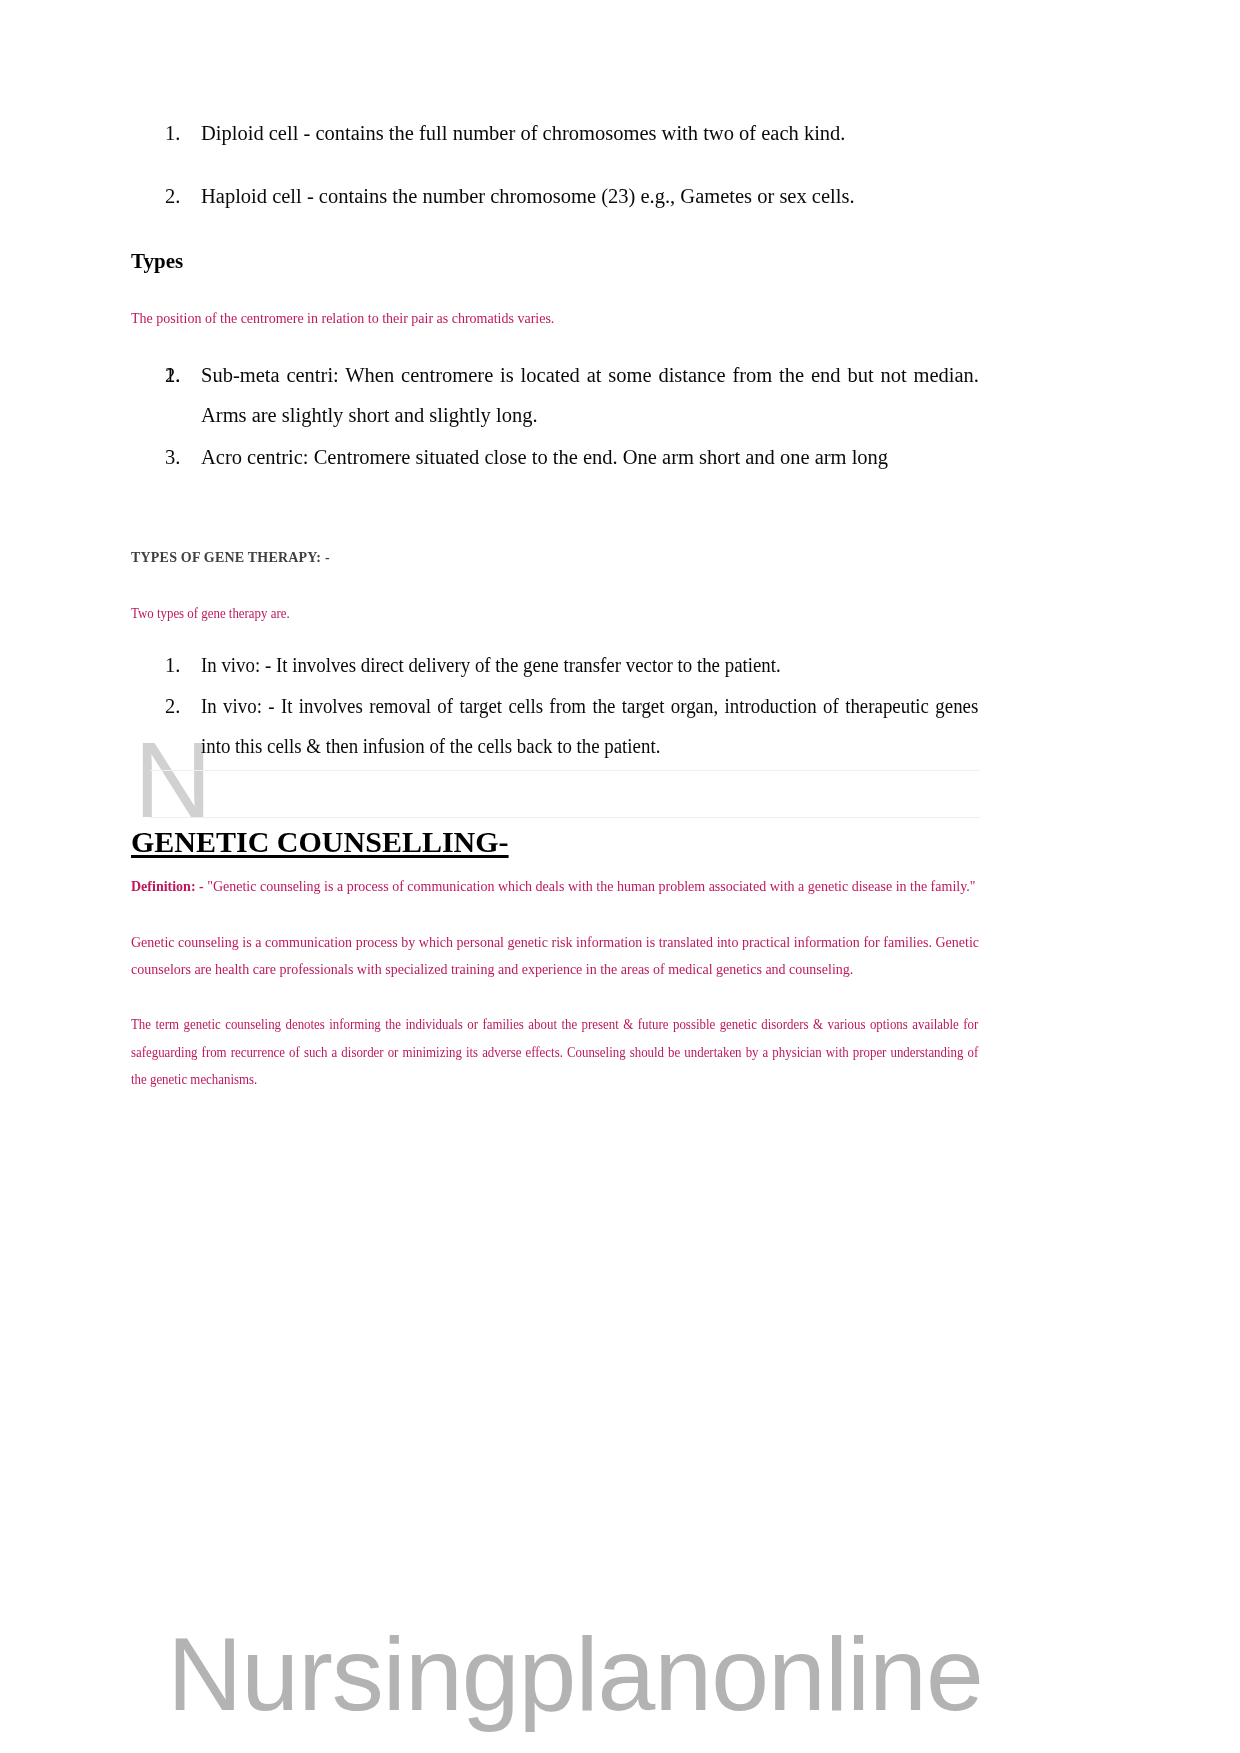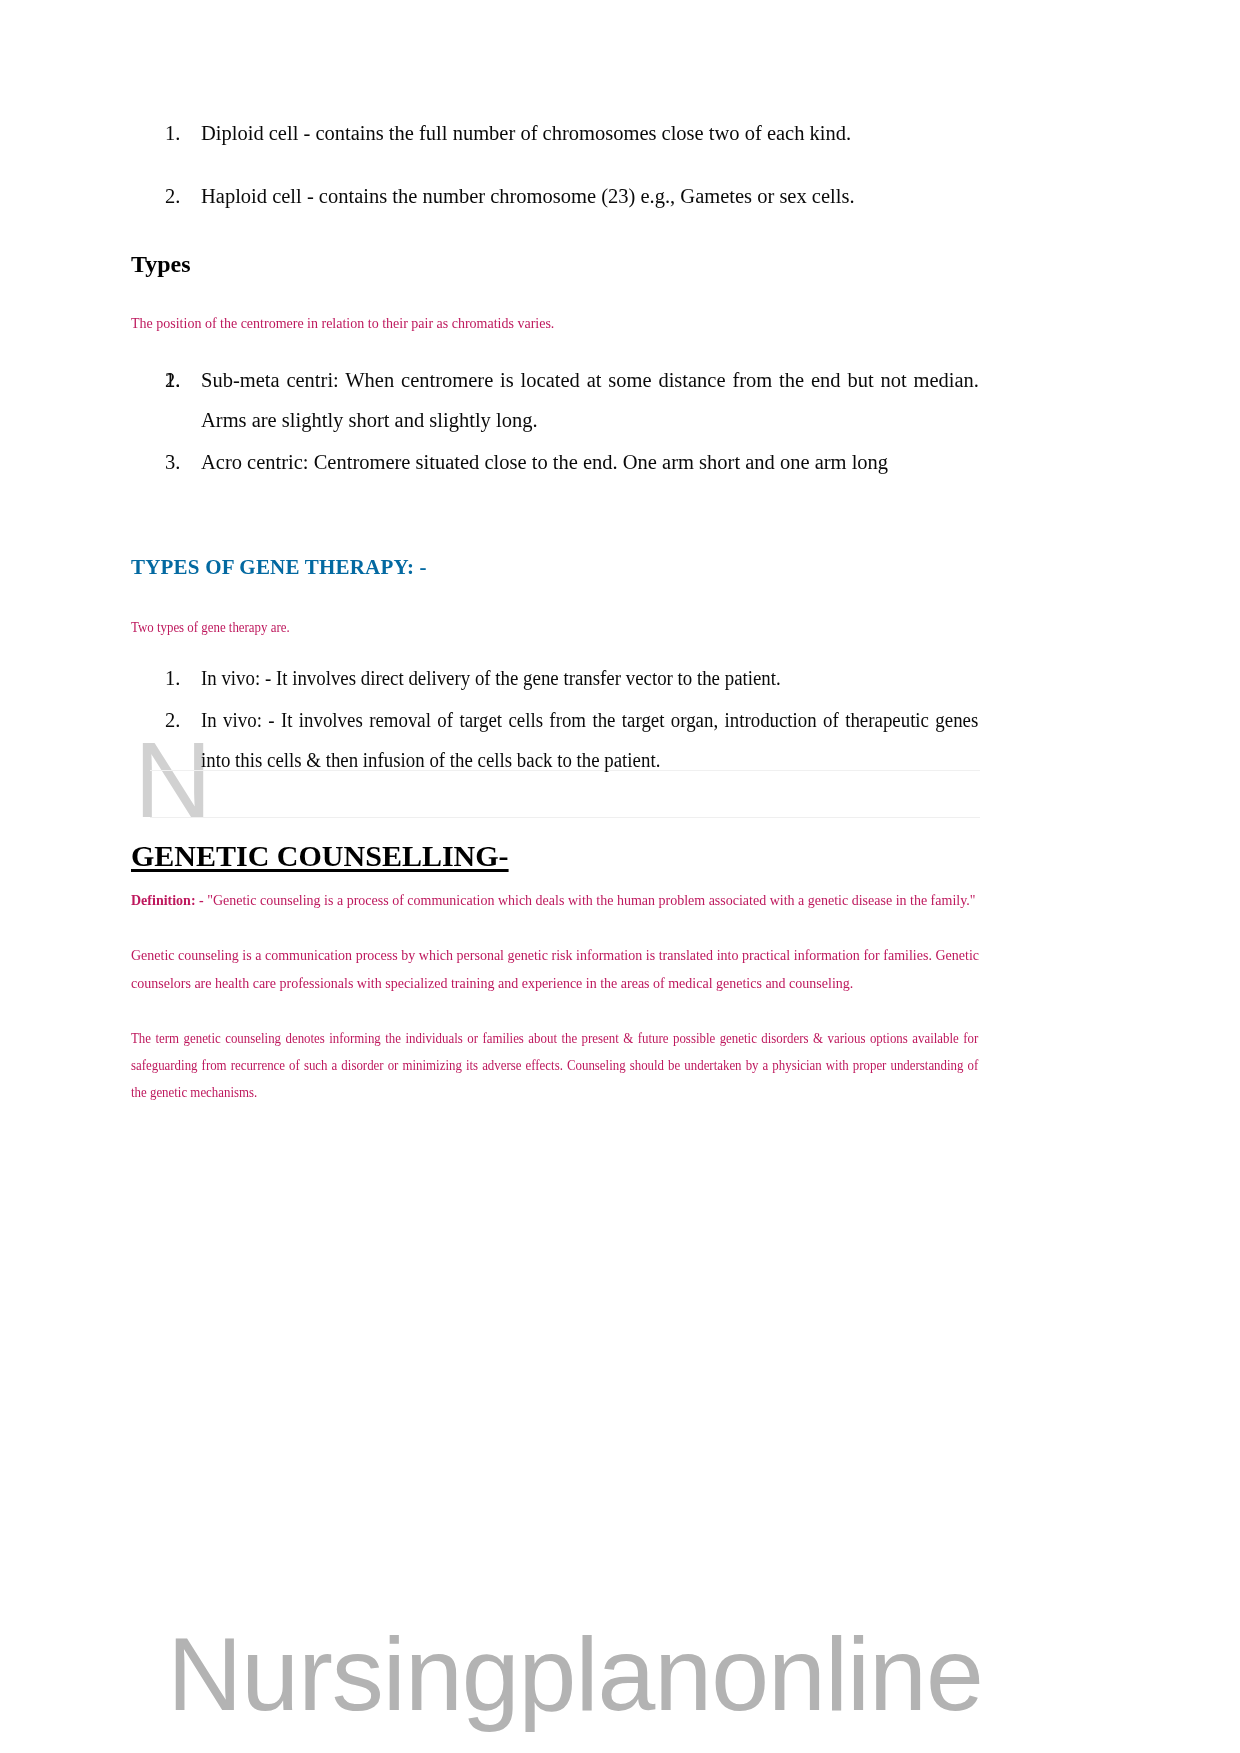--- a/index.html
+++ b/index.html
@@ -57,31 +57,31 @@
   }
   ol.list-spaced > li:last-child { margin-bottom: 0; }
 
   
   ol.list-tight > li {
     margin-bottom: 2px;
   }
 
   
   .h-bold {
-    font-size: 24px;
+    font-size: 21px;
     font-weight: bold;
     line-height: 1.5;
     color: #000;
   }
 
   .h-caps {
-    font-size: 21px;
+    font-size: 14px;
     font-weight: bold;
     letter-spacing: 0.2px;
-    color: #0369a1;
+    color: #404040;
   }
 
   .h-underline {
     font-size: 30px;
     font-weight: bold;
     text-decoration: underline;
     text-underline-offset: 3px;
     color: #000;
   }
 
@@ -164,21 +164,21 @@
 <div class="page">
 
   <div class="wm-glyph">N</div>
   <div class="wm-band"></div>
 
   <div class="content">
 
     <ol class="num-list list-spaced">
       <li>
         <span class="marker">1.</span>
-        <span>Diploid cell - contains the full number of chromosomes close two of each kind.</span>
+        <span>Diploid cell - contains the full number of chromosomes with two of each kind.</span>
       </li>
       <li>
         <span class="marker">2.</span>
         <span>Haploid cell - contains the number chromosome (23) e.g., Gametes or sex cells.</span>
       </li>
     </ol>
 
     <div class="sp-34"></div>
 
     <div class="h-bold">Types</div>

